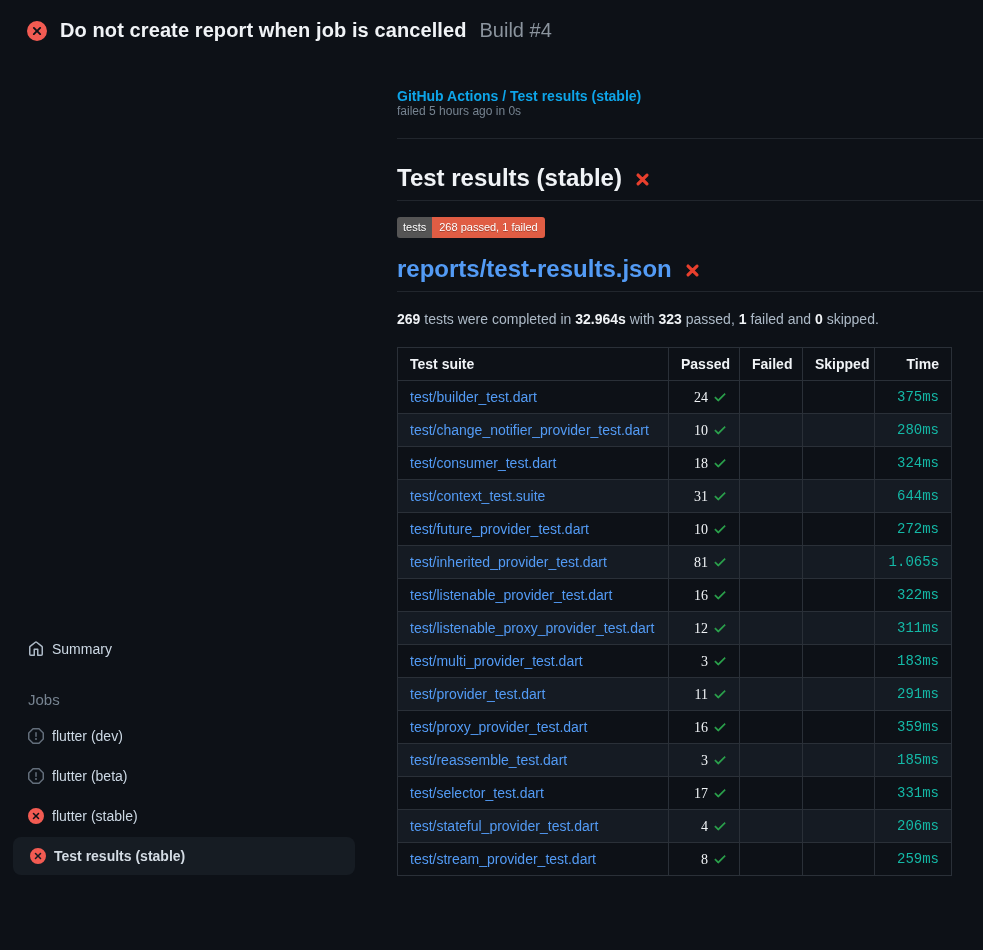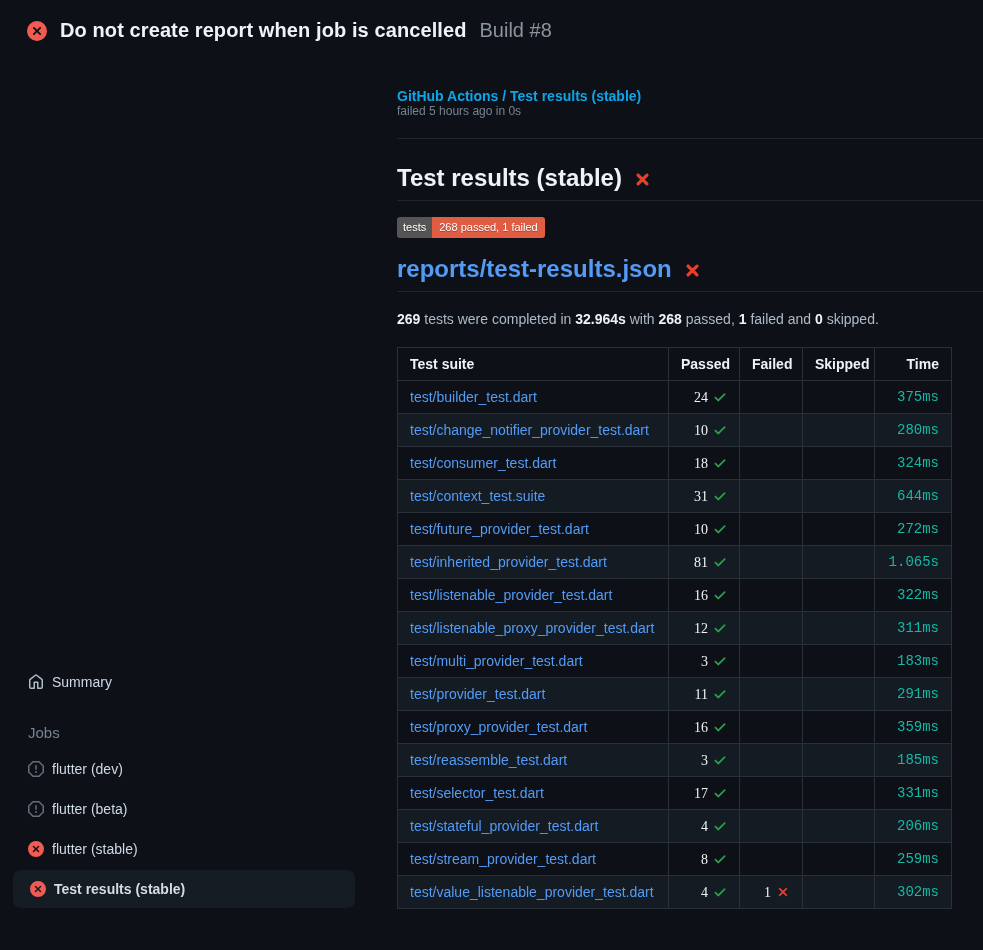--- a/index.html
+++ b/index.html
@@ -85,21 +85,21 @@
 </head>
 <body>
 
 <div class="page-header">
   <span class="ic" id="header-status-icon">
       <svg width="20" height="20" viewBox="0 0 16 16">
         <path fill="#f25b52" d="M2.343 13.657A8 8 0 1 1 13.658 2.343a8 8 0 0 1-11.314 11.314ZM6.03 4.97a.751.751 0 0 0-1.042.018.751.751 0 0 0-.018 1.042L6.94 8 4.97 9.97a.749.749 0 0 0 .326 1.275.749.749 0 0 0 .734-.215L8 9.06l1.97 1.97a.749.749 0 0 0 1.275-.326.749.749 0 0 0-.215-.734L9.06 8l1.97-1.97a.749.749 0 0 0-.326-1.275.749.749 0 0 0-.734.215L8 6.94 6.03 4.97Z"></path>
       </svg>
     </span>
   <span class="title">Do not create report when job is cancelled</span>
-  <span class="build">Build #8</span>
+  <span class="build">Build #4</span>
 </div>
 
 <div class="layout">
 
   <div class="sidebar">
     <div class="side-item">
       <span class="ic" id="home-icon">
           <svg width="16" height="16" viewBox="0 0 16 16">
             <path fill="#adbac7" d="M6.906.664a1.749 1.749 0 0 1 2.187 0l5.25 4.2c.415.332.657.835.657 1.367v7.019A1.75 1.75 0 0 1 13.25 15h-3.5a.75.75 0 0 1-.75-.75V9H7v5.25a.75.75 0 0 1-.75.75h-3.5A1.75 1.75 0 0 1 1 13.25V6.23c0-.531.242-1.034.657-1.366l5.25-4.2Zm1.25 1.171a.25.25 0 0 0-.312 0l-5.25 4.2a.25.25 0 0 0-.094.196v7.019c0 .138.112.25.25.25H5.5V8.25a.75.75 0 0 1 .75-.75h3.5a.75.75 0 0 1 .75.75v5.25h2.75a.25.25 0 0 0 .25-.25V6.23a.25.25 0 0 0-.094-.195Z"></path>
           </svg>
@@ -164,21 +164,21 @@
 
     <div class="section-heading report-link">
       <span style="cursor:pointer;">reports/test-results.json</span>
       <span class="heading-x" id="h2-x">
           <svg width="19" height="19" viewBox="0 0 16 16">
             <path fill="#e8402e" stroke="#e8402e" stroke-width="1.2" d="M3.72 3.72a.75.75 0 0 1 1.06 0L8 6.94l3.22-3.22a.749.749 0 0 1 1.275.326.749.749 0 0 1-.215.734L9.06 8l3.22 3.22a.749.749 0 0 1-.326 1.275.749.749 0 0 1-.734-.215L8 9.06l-3.22 3.22a.751.751 0 0 1-1.042-.018.751.751 0 0 1-.018-1.042L6.94 8 3.72 4.78a.75.75 0 0 1 0-1.06Z"></path>
           </svg>
         </span>
     </div>
 
-    <div class="summary-line" id="summary-line"><b>269</b><span> tests were completed in </span><b>32.964s</b><span> with </span><b>268</b><span> passed, </span><b>1</b><span> failed and </span><b>0</b><span> skipped.</span></div>
+    <div class="summary-line" id="summary-line"><b>269</b><span> tests were completed in </span><b>32.964s</b><span> with </span><b>323</b><span> passed, </span><b>1</b><span> failed and </span><b>0</b><span> skipped.</span></div>
 
     <table class="results">
       <colgroup>
         <col style="width:271px">
           <col style="width:71px">
           <col style="width:63px">
         <col style="width:72px">
           <col style="width:77px">
       </colgroup>
       <thead>
@@ -319,27 +319,16 @@
           </tr>
           <tr>
             <td><a class="suite">test/stream_provider_test.dart</a></td>
             <td class="num"><span class="count">8</span><span class="mark"><svg width="14" height="14" viewBox="0 0 16 16">
                   <path fill="#2da94f" stroke="#2da94f" stroke-width="0.6" d="M13.78 4.22a.75.75 0 0 1 0 1.06l-7.25 7.25a.75.75 0 0 1-1.06 0L2.22 9.28a.751.751 0 0 1 .018-1.042.751.751 0 0 1 1.042-.018L6 10.94l6.72-6.72a.75.75 0 0 1 1.06 0Z"></path>
                 </svg></span></td>
             <td class="num"></td>
             <td class="num"></td>
             <td class="num time">259ms</td>
           </tr>
-          <tr>
-            <td><a class="suite">test/value_listenable_provider_test.dart</a></td>
-            <td class="num"><span class="count">4</span><span class="mark"><svg width="14" height="14" viewBox="0 0 16 16">
-                  <path fill="#2da94f" stroke="#2da94f" stroke-width="0.6" d="M13.78 4.22a.75.75 0 0 1 0 1.06l-7.25 7.25a.75.75 0 0 1-1.06 0L2.22 9.28a.751.751 0 0 1 .018-1.042.751.751 0 0 1 1.042-.018L6 10.94l6.72-6.72a.75.75 0 0 1 1.06 0Z"></path>
-                </svg></span></td>
-            <td class="num"><span class="count">1</span><span class="mark"><svg width="14" height="14" viewBox="0 0 16 16">
-                  <path fill="#e8402e" stroke="#e8402e" stroke-width="0.6" d="M3.72 3.72a.75.75 0 0 1 1.06 0L8 6.94l3.22-3.22a.749.749 0 0 1 1.275.326.749.749 0 0 1-.215.734L9.06 8l3.22 3.22a.749.749 0 0 1-.326 1.275.749.749 0 0 1-.734-.215L8 9.06l-3.22 3.22a.751.751 0 0 1-1.042-.018.751.751 0 0 1-.018-1.042L6.94 8 3.72 4.78a.75.75 0 0 1 0-1.06Z"></path>
-                </svg></span></td>
-            <td class="num"></td>
-            <td class="num time">302ms</td>
-          </tr>
         </tbody>
     </table>
   </div>
 </div>
 
 </body></html>

